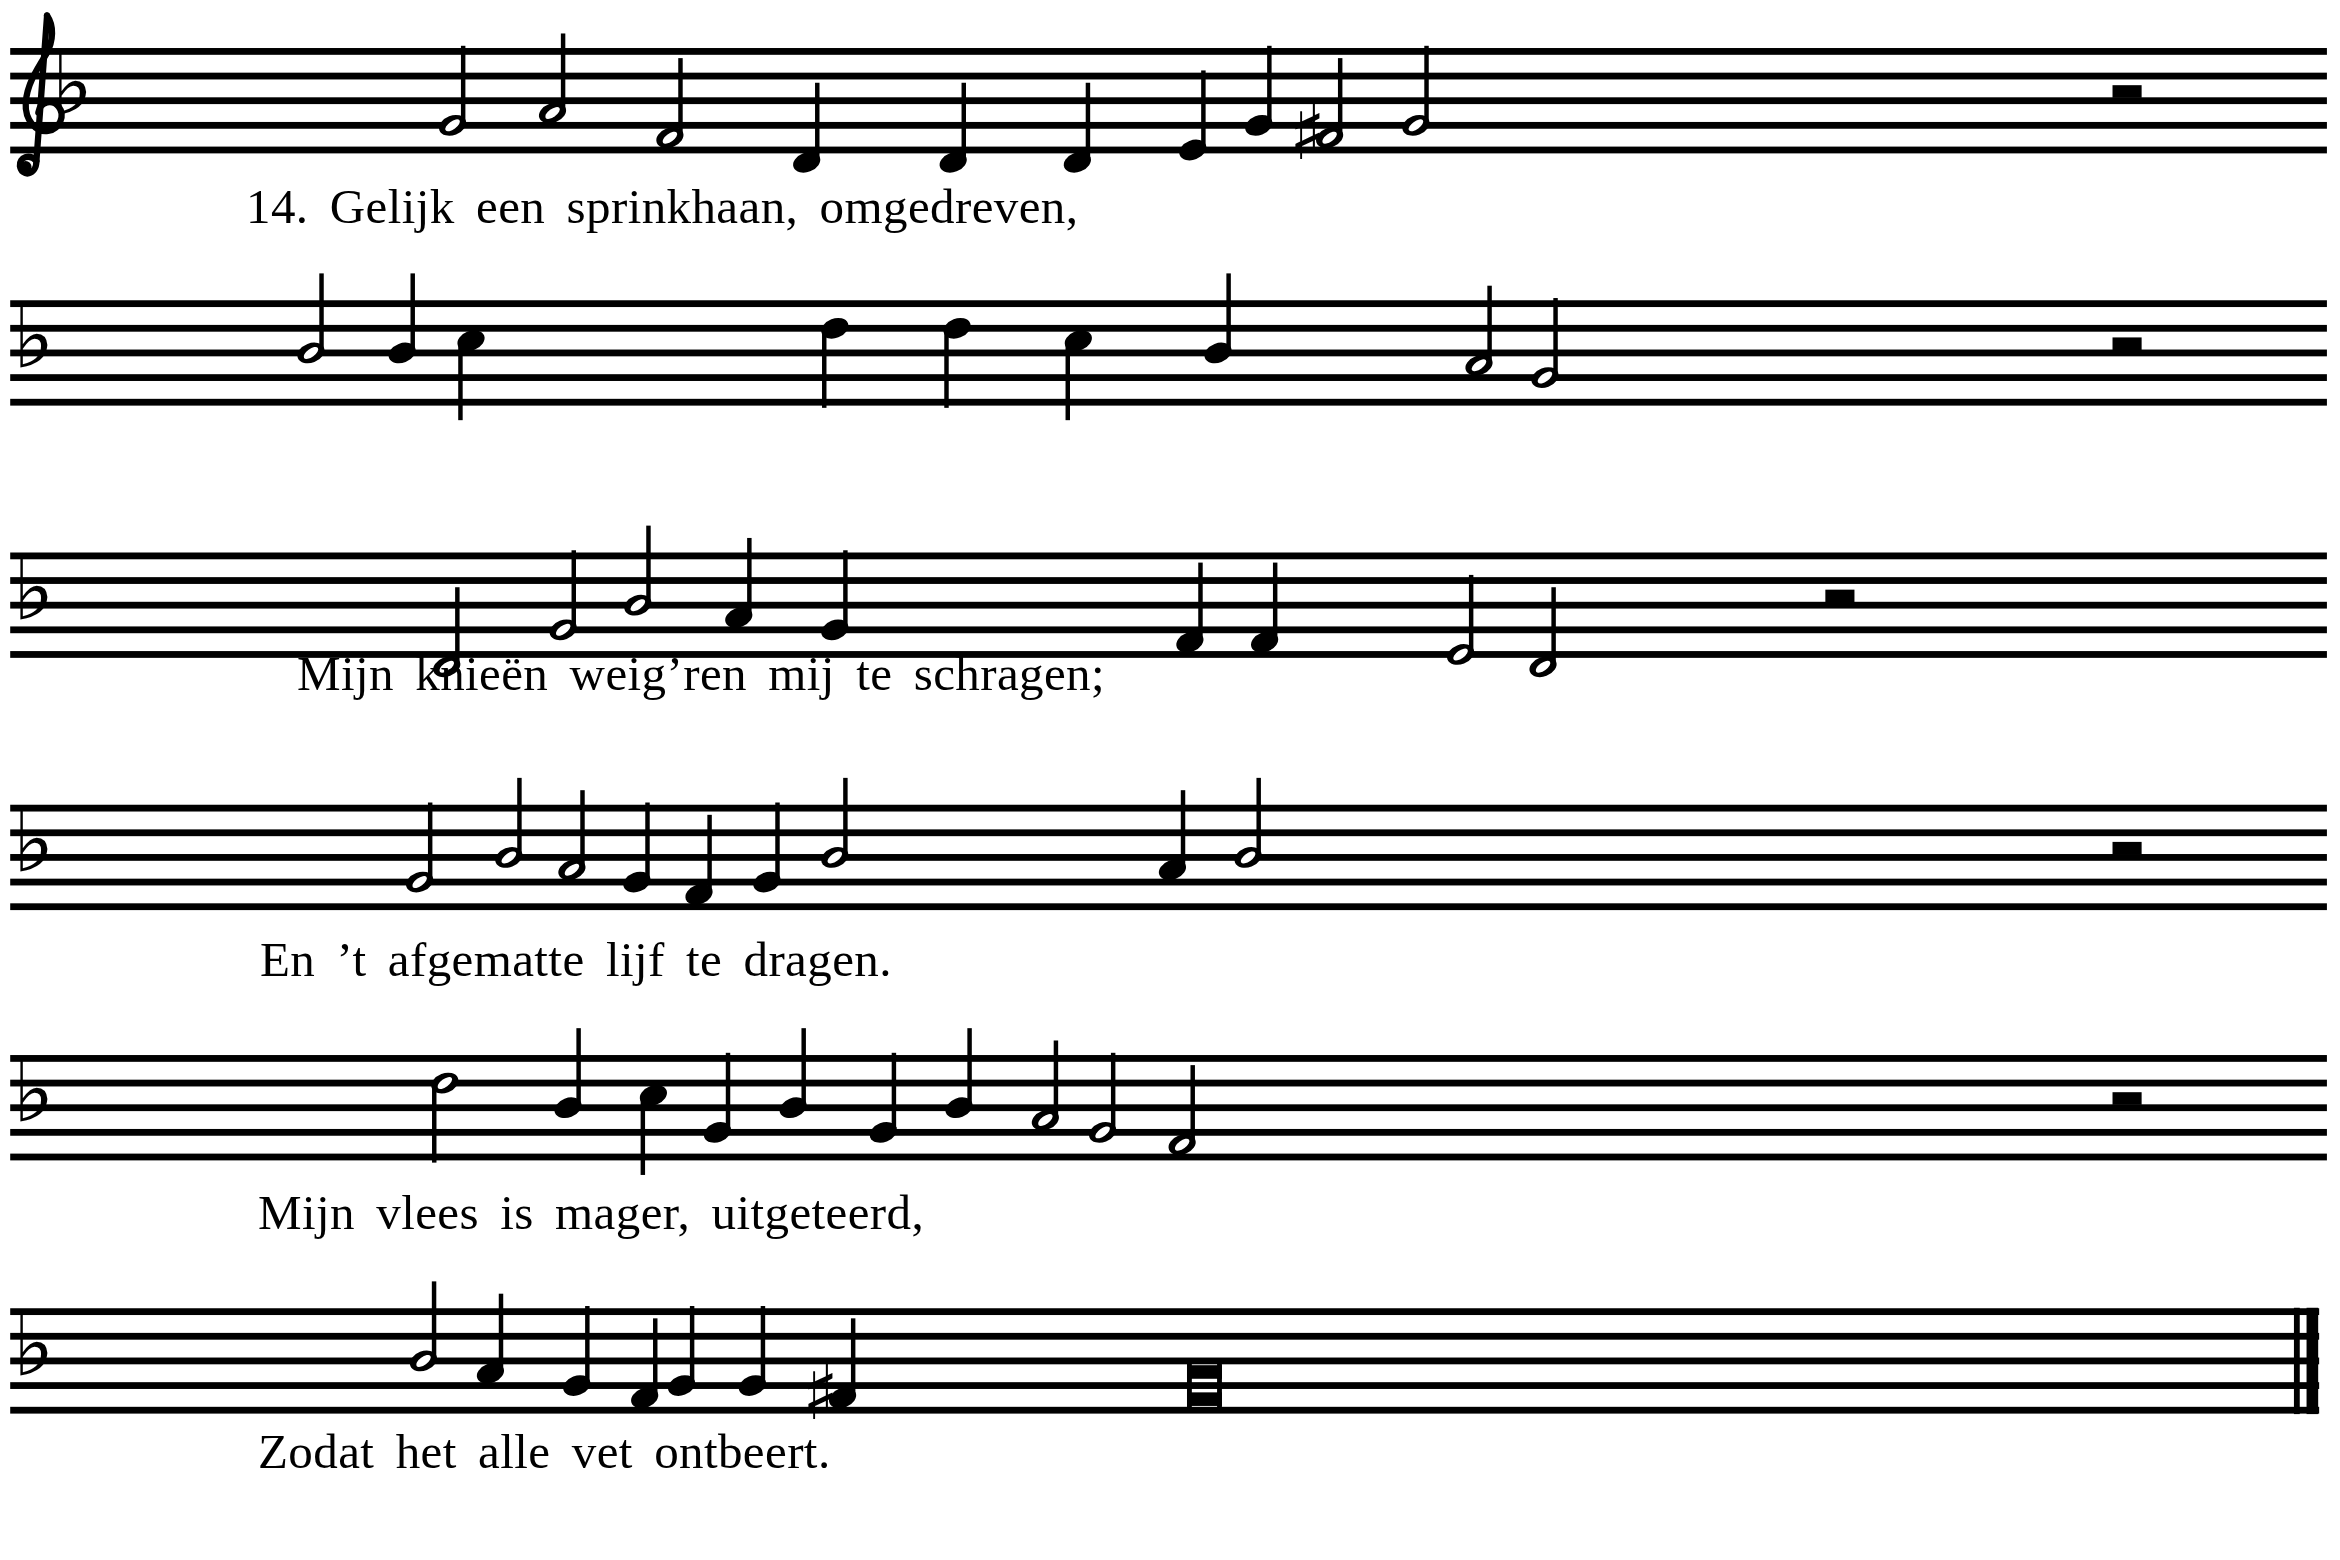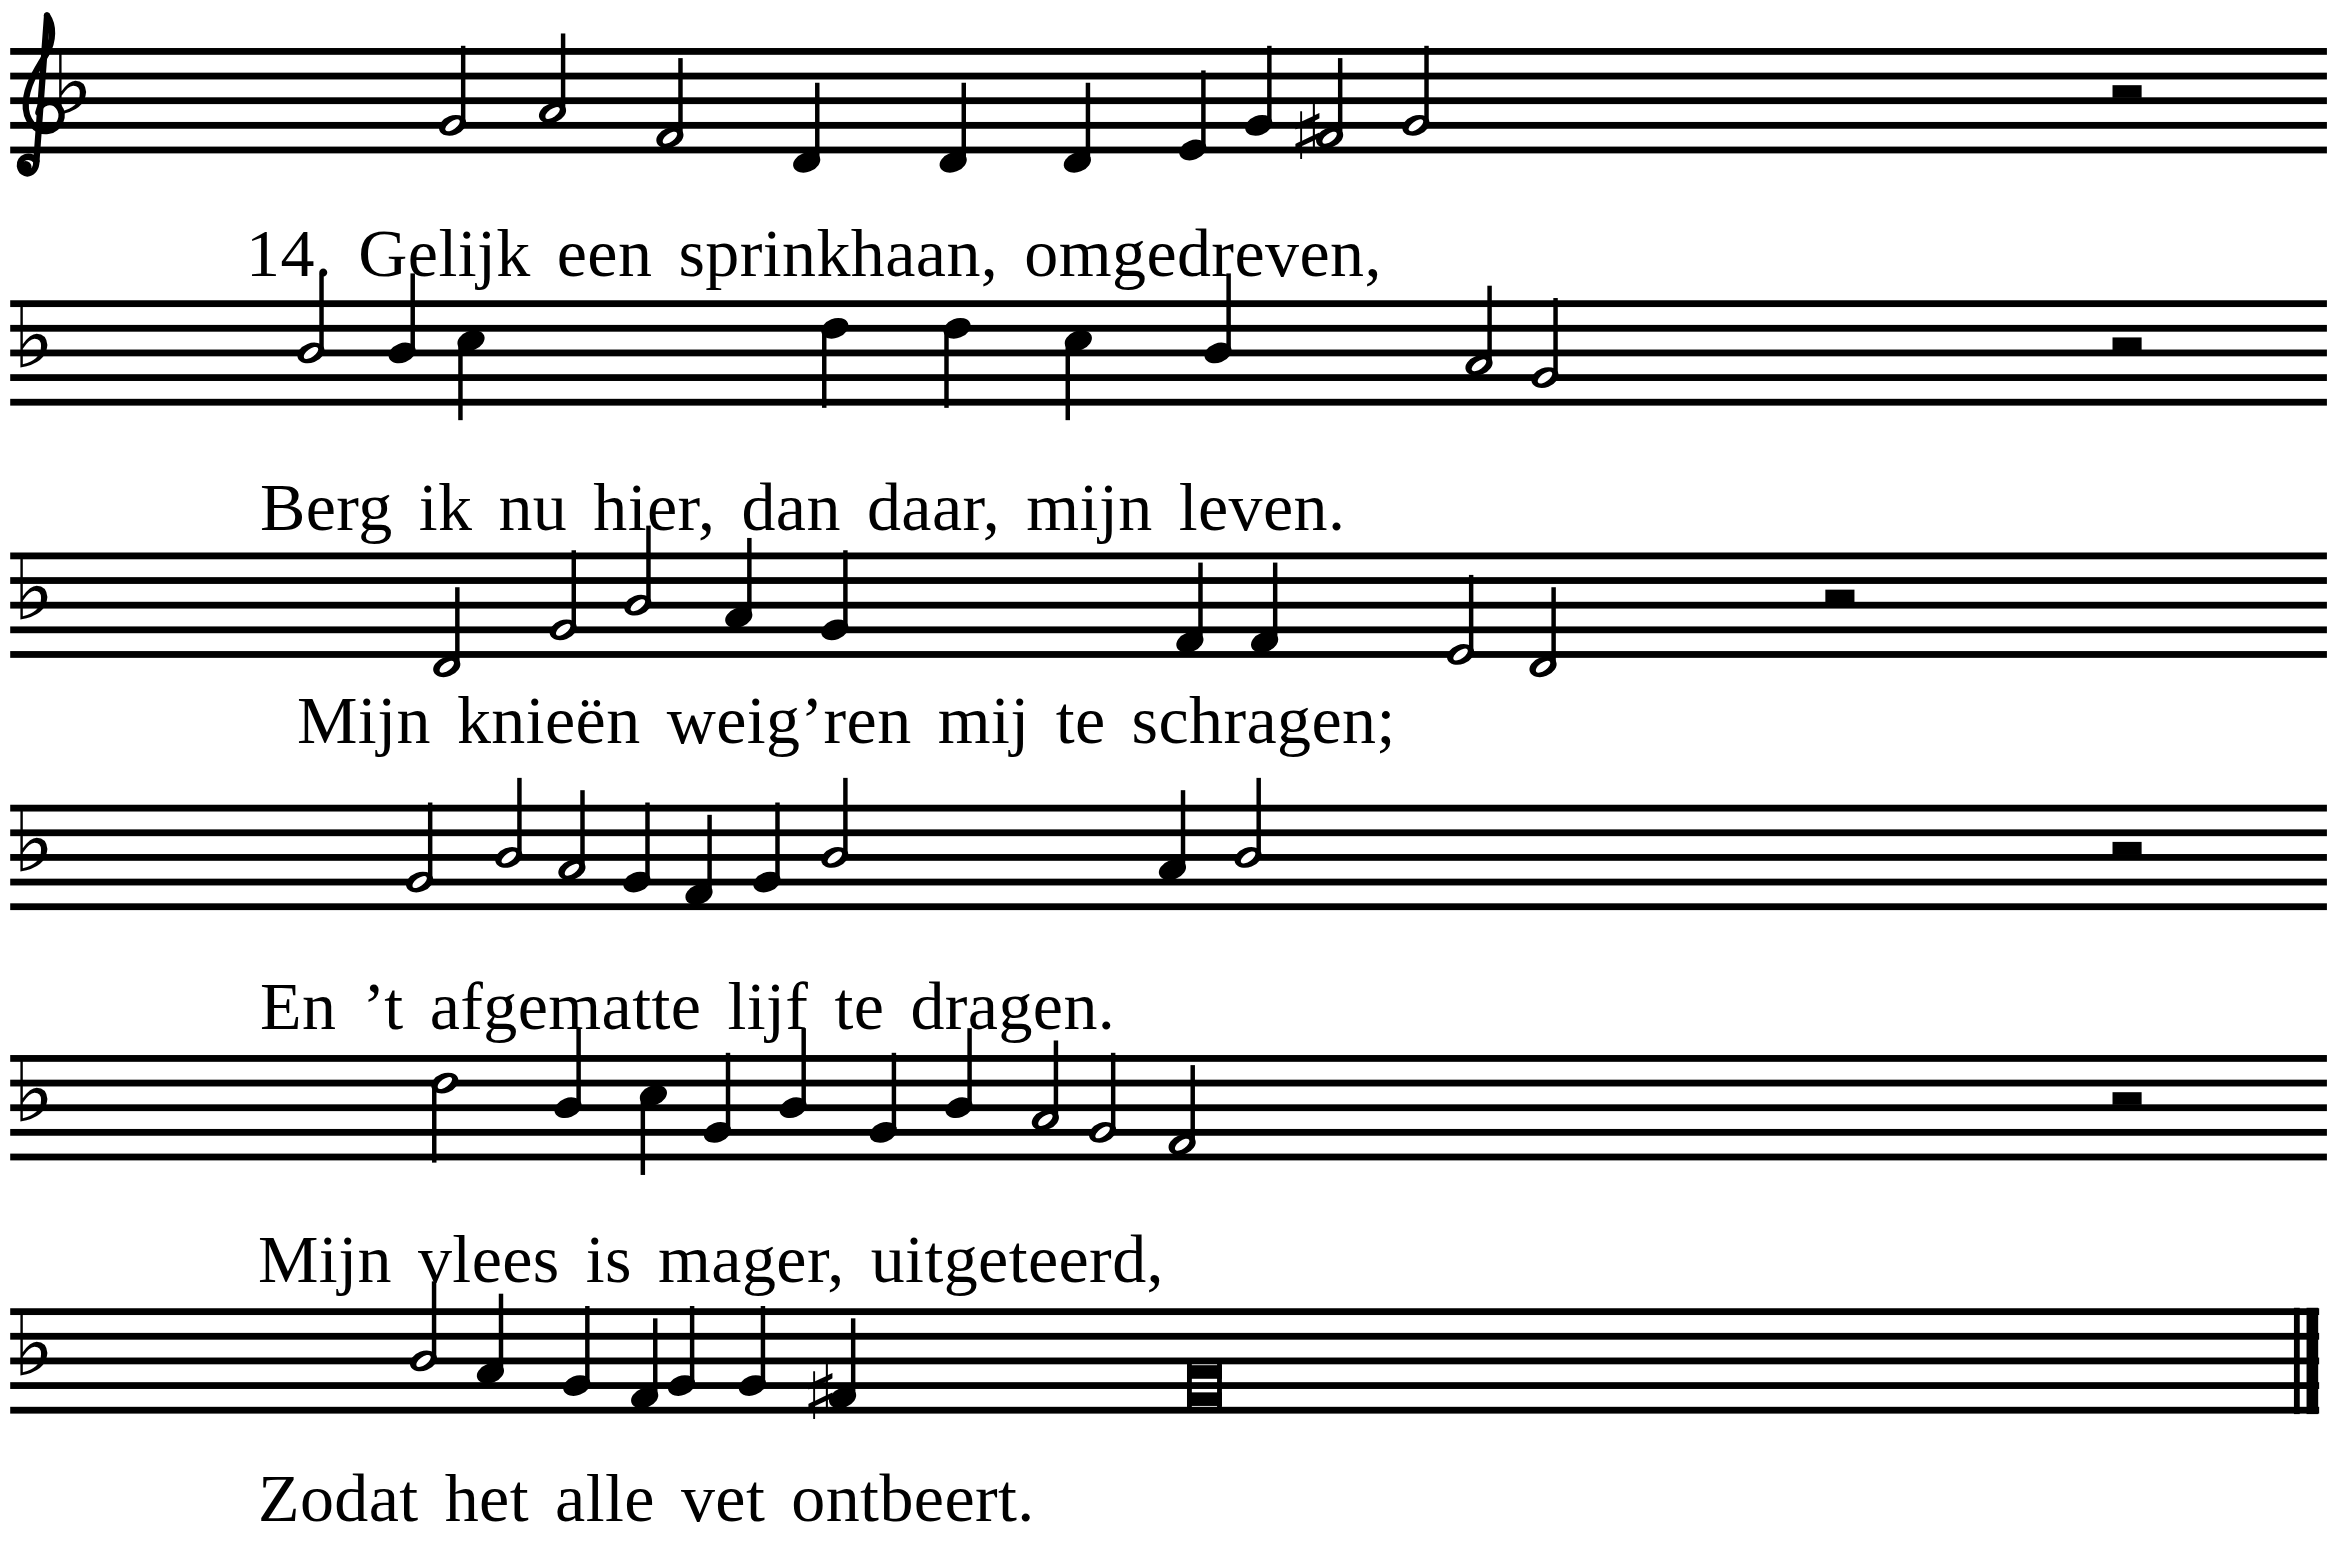--- a/index.html
+++ b/index.html
@@ -3,22 +3,22 @@
 <meta charset="utf-8">
 <style>
   html,body{margin:0;padding:0;background:#ffffff;}
   body{width:2341px;height:1560px;font-family:"Liberation Serif",serif;}
   .page{position:relative;width:2341px;height:1560px;background:#fff;overflow:hidden;}
   #music-svg{position:absolute;left:0;top:0;}
   #music-svg rect,#music-svg ellipse,#music-svg path{fill:#000;}
   #music-svg .hole{fill:#fff;}
   #music-svg .clefstroke{fill:none;stroke:#000;stroke-width:6.5;stroke-linecap:round;}
   #music-svg text.acc{font-family:"DejaVu Sans",sans-serif;fill:#000;text-anchor:middle;}
-  .lyric{position:absolute;font-size:68px;line-height:1.1;color:#000;white-space:nowrap;
-         word-spacing:8.7px;letter-spacing:0.4px;margin-top:36px;}
+  .lyric{position:absolute;font-size:49px;line-height:1.1;color:#000;white-space:nowrap;
+         word-spacing:8.7px;letter-spacing:0.4px;}
   #lyric-1{left:246px;top:180px;}
   #lyric-2{left:260px;top:434px;}
   #lyric-3{left:297px;top:647px;}
   #lyric-4{left:260px;top:933px;text-align:center;}
   #lyric-5{left:258px;top:1186px;}
   #lyric-6{left:258px;top:1425px;}
 </style>
 </head>
 <body>
 
@@ -328,19 +328,18 @@
           <rect x="1254" y="1404.2" width="5" height="48"></rect>
           <rect x="1223" y="1407.2" width="36" height="14"></rect>
           <rect x="1223" y="1435.2" width="36" height="14"></rect>
         </g>
         <rect x="2364" y="1348.0" width="6" height="109.6"></rect>
         <rect x="2377" y="1348.0" width="12" height="109.6"></rect>
       </g>
     </svg>
 
   <div class="lyric" id="lyric-1">14. Gelijk een sprinkhaan, omgedreven,</div>
-  <div class="lyric" id="lyric-2">Berg ik nu hier, dan daar, mijn leven.</div>
   <div class="lyric" id="lyric-3">Mijn knieën weig’ren mij te schragen;</div>
   <div class="lyric" id="lyric-4">En ’t afgematte lijf te dragen.</div>
   <div class="lyric" id="lyric-6">Zodat het alle vet ontbeert.</div>
   <div class="lyric" id="lyric-5">Mijn vlees is mager, uitgeteerd,</div>
 </div>
 
 
 </body></html>

